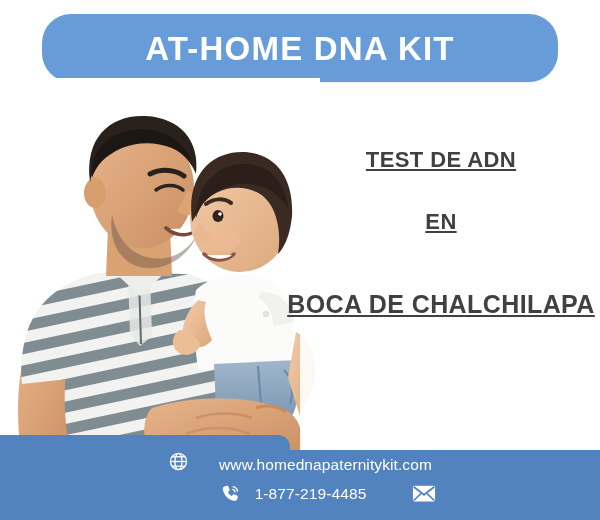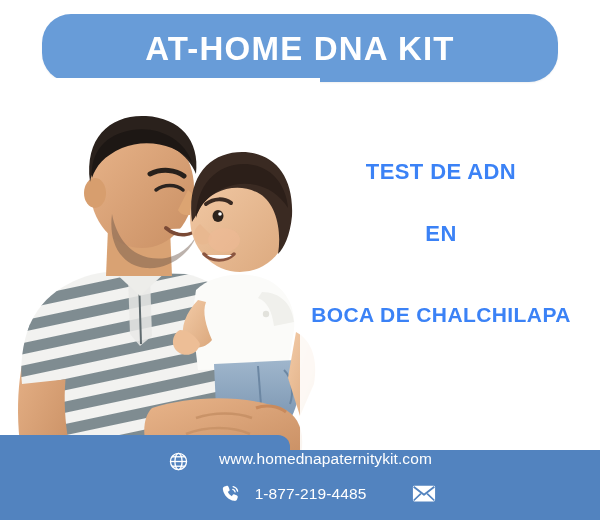--- a/index.html
+++ b/index.html
@@ -53,35 +53,36 @@
     width: 320px;
     height: 382px;
     overflow: hidden;
   }
   .photo-svg { display: block; width: 320px; height: 382px; }
 
   
   .headline-block {
     position: absolute;
     left: 286px;
-    top: 160px;
+    top: 148px;
     width: 310px;
     text-align: center;
-    color: #3b82f6;
+    color: #404040;
+    text-decoration: underline;
   }
   .headline-line {
     font-size: 22px;
     font-weight: bold;
     letter-spacing: 0.4px;
     line-height: 1.1;
     white-space: nowrap;
   }
   .headline-line.l1 { margin-bottom: 38px; }
   .headline-line.l2 { margin-bottom: 57px; }
-  .headline-line.l3 { font-size: 21px; }
+  .headline-line.l3 { font-size: 25px; }
 
   
   .footer {
     position: absolute;
     left: 0;
     top: 435px;
     width: 600px;
     height: 85px;
   }
   .footer-left {
@@ -109,21 +110,21 @@
     width: 600px;
     height: 85px;
   }
 
   .row-web {
     position: absolute;
     left: 0;
     top: 16px;
     width: 600px;
     display: flex;
-    align-items: flex-start;
+    align-items: flex-end;
     justify-content: center;
     gap: 30px;
   }
   .row-contact {
     position: absolute;
     left: 0;
     top: 48px;
     width: 600px;
     display: flex;
     align-items: center;

